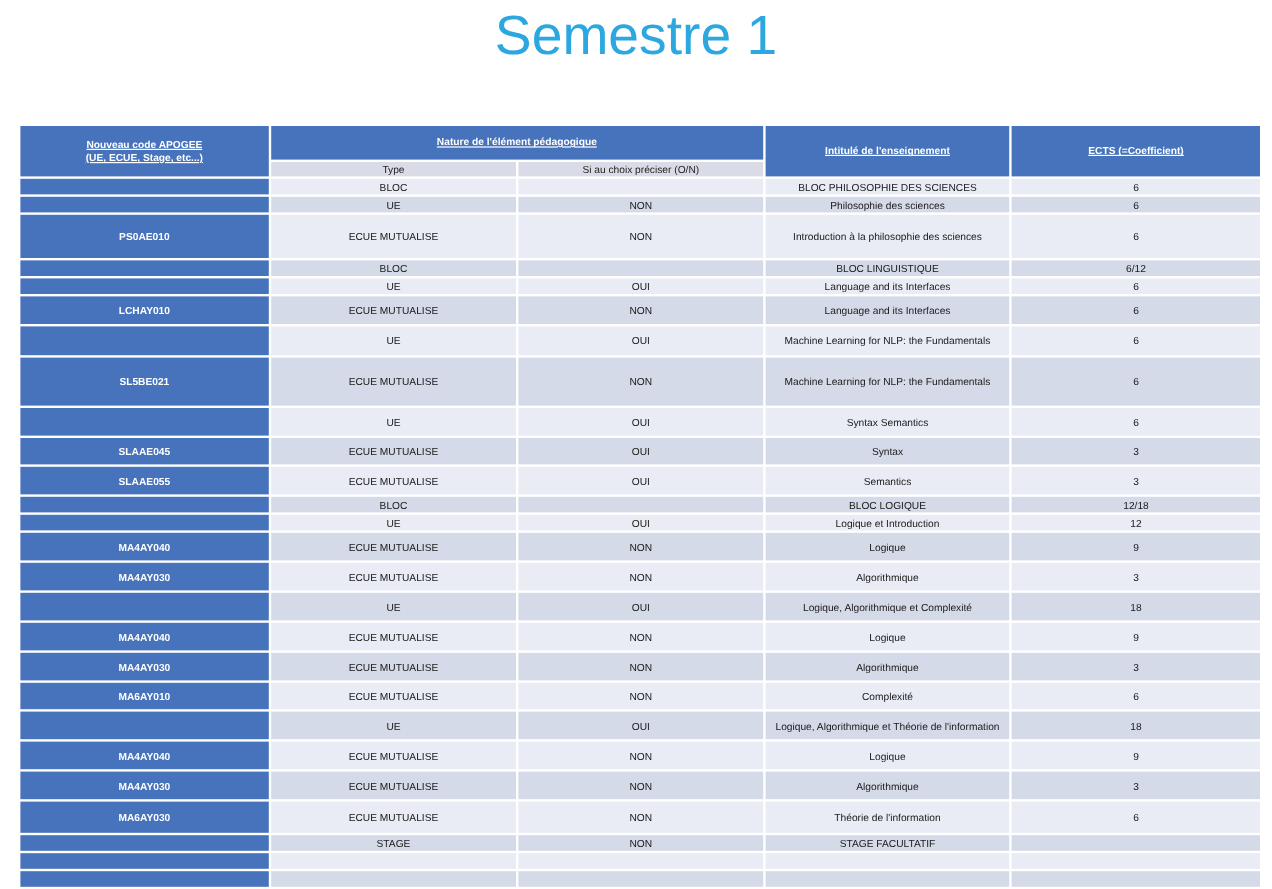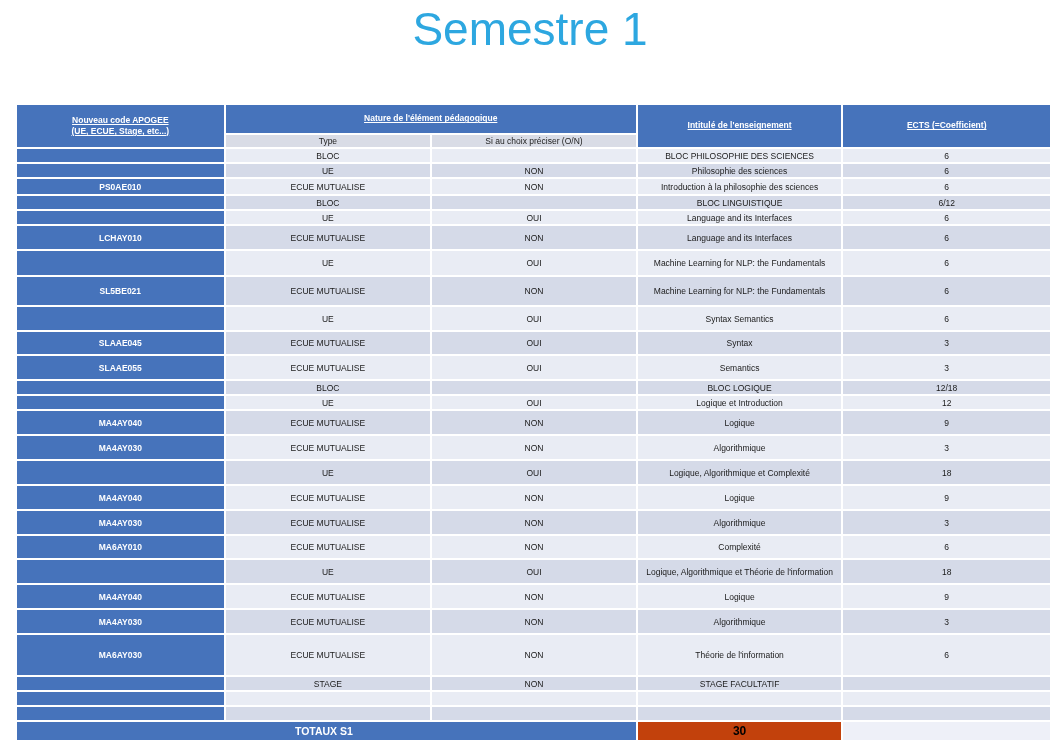--- a/index.html
+++ b/index.html
@@ -93,21 +93,21 @@
         <td>BLOC PHILOSOPHIE DES SCIENCES</td>
         <td>6</td>
       </tr>
       <tr class="dark" style="height: 13px;">
         <td class="code"></td>
         <td>UE</td>
         <td>NON</td>
         <td>Philosophie des sciences</td>
         <td>6</td>
       </tr>
-      <tr class="light" style="height: 15px;">
+      <tr class="light" style="height: 36px;">
         <td class="code">PS0AE010</td>
         <td>ECUE MUTUALISE</td>
         <td>NON</td>
         <td>Introduction à la philosophie des sciences</td>
         <td>6</td>
       </tr>
       <tr class="dark" style="height: 13px;">
         <td class="code"></td>
         <td>BLOC</td>
         <td></td>
@@ -128,21 +128,21 @@
         <td>Language and its Interfaces</td>
         <td>6</td>
       </tr>
       <tr class="light" style="height: 24px;">
         <td class="code"></td>
         <td>UE</td>
         <td>OUI</td>
         <td>Machine Learning for NLP: the Fundamentals</td>
         <td>6</td>
       </tr>
-      <tr class="dark" style="height: 28px;">
+      <tr class="dark" style="height: 40px;">
         <td class="code">SL5BE021</td>
         <td>ECUE MUTUALISE</td>
         <td>NON</td>
         <td>Machine Learning for NLP: the Fundamentals</td>
         <td>6</td>
       </tr>
       <tr class="light" style="height: 23px;">
         <td class="code"></td>
         <td>UE</td>
         <td>OUI</td>
@@ -233,21 +233,21 @@
         <td>Logique</td>
         <td>9</td>
       </tr>
       <tr class="dark" style="height: 23px;">
         <td class="code">MA4AY030</td>
         <td>ECUE MUTUALISE</td>
         <td>NON</td>
         <td>Algorithmique</td>
         <td>3</td>
       </tr>
-      <tr class="light" style="height: 40px;">
+      <tr class="light" style="height: 26px;">
         <td class="code">MA6AY030</td>
         <td>ECUE MUTUALISE</td>
         <td>NON</td>
         <td>Théorie de l'information</td>
         <td>6</td>
       </tr>
       <tr class="dark" style="height: 13px; padding-left: 24px;">
         <td class="code"></td>
         <td>STAGE</td>
         <td>NON</td>

